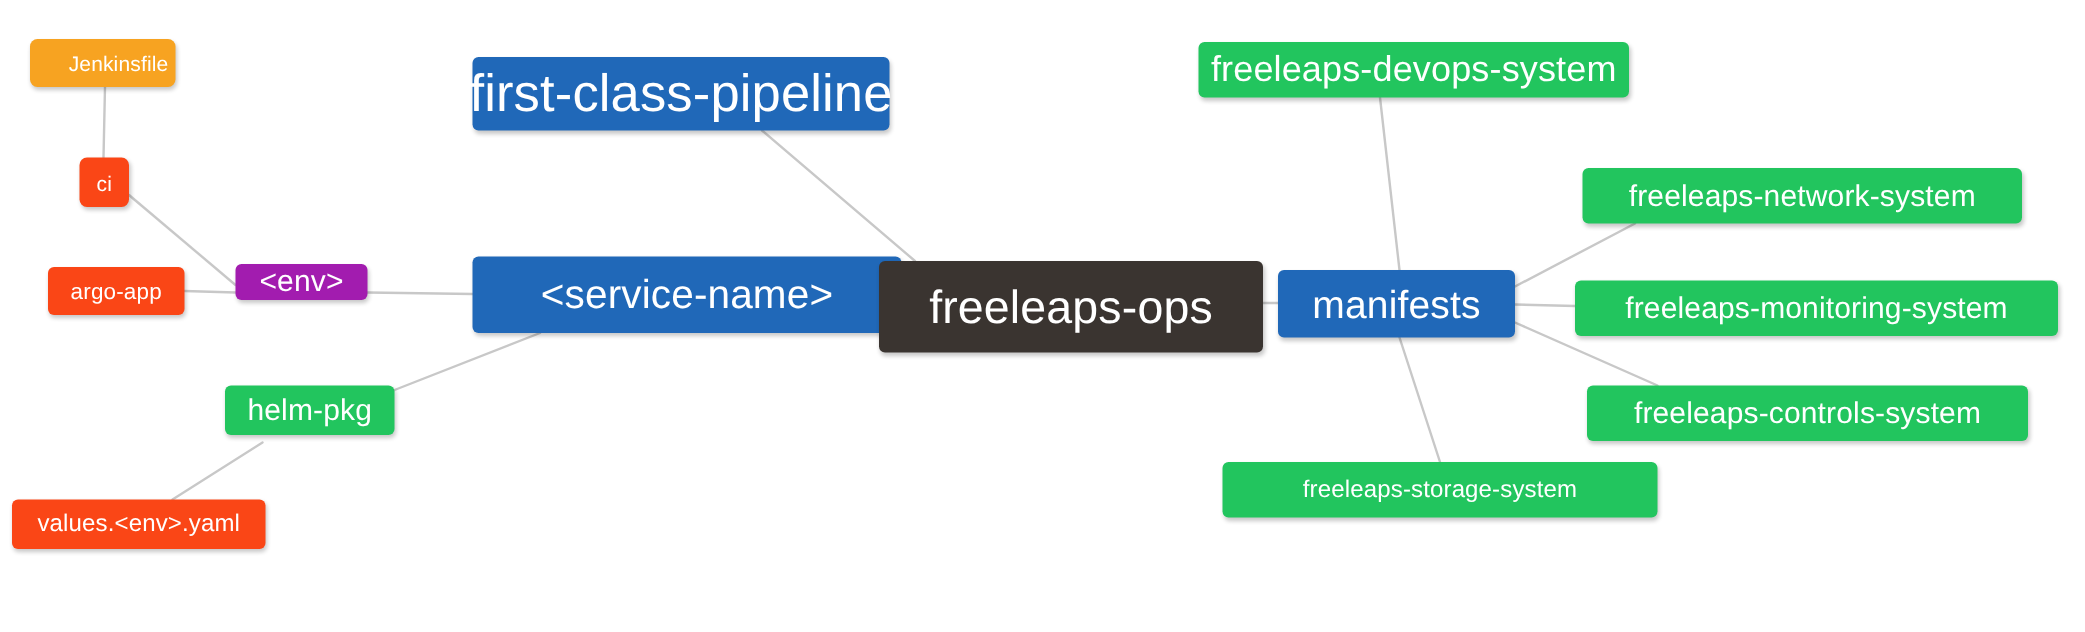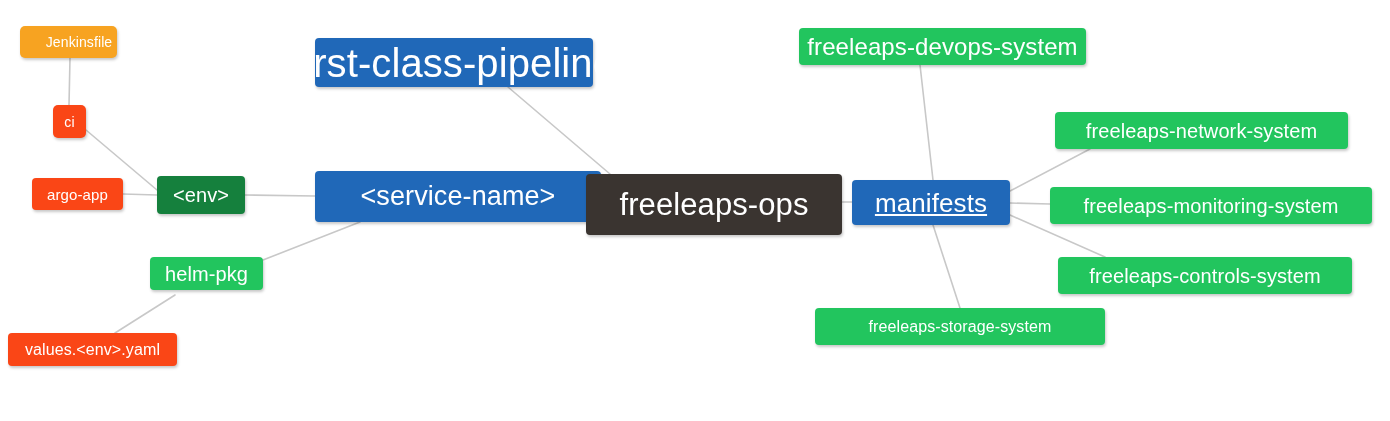--- a/index.html
+++ b/index.html
@@ -64,39 +64,39 @@
   <div id="node-layer">
       <div class="node" style="left: 20px; top: 26px; width: 97px; height: 32px; background: rgb(247, 163, 33); font-size: 14px; border-radius: 5px; padding-left: 21px;">
         <span>Jenkinsfile</span>
       </div>
       <div class="node" style="left: 53px; top: 105px; width: 33px; height: 33px; background: rgb(250, 70, 22); font-size: 14px; border-radius: 5px;">
         <span>ci</span>
       </div>
       <div class="node" style="left: 32px; top: 178px; width: 91px; height: 32px; background: rgb(250, 70, 22); font-size: 15px; border-radius: 4px; align-items: center;">
         <span>argo-app</span>
       </div>
-      <div class="node" style="left: 157px; top: 176px; width: 88px; height: 38px; background: #15803d; font-size: 20px; border-radius: 4px;">
+      <div class="node" style="left: 157px; top: 176px; width: 88px; height: 24px; background: #a21caf; font-size: 20px; border-radius: 4px;">
         <span>&lt;env&gt;</span>
       </div>
       <div class="node" style="left: 150px; top: 257px; width: 113px; height: 33px; background: rgb(34, 197, 94); font-size: 20px; border-radius: 4px;">
         <span>helm-pkg</span>
       </div>
       <div class="node" style="left: 8px; top: 333px; width: 169px; height: 33px; background: rgb(250, 70, 22); font-size: 16px; border-radius: 4px;">
         <span>values.&lt;env&gt;.yaml</span>
       </div>
-      <div class="node" style="left: 315px; top: 38px; width: 278px; height: 49px; background: rgb(32, 104, 184); font-size: 40px; border-radius: 4px;">
+      <div class="node" style="left: 315px; top: 38px; width: 278px; height: 49px; background: rgb(32, 104, 184); font-size: 35px; border-radius: 4px;">
         <span>first-class-pipeline</span>
       </div>
       <div class="node" style="left: 315px; top: 171px; width: 286px; height: 51px; background: rgb(32, 104, 184); font-size: 27px; border-radius: 4px;">
         <span>&lt;service-name&gt;</span>
       </div>
       <div class="node" style="left: 586px; top: 174px; width: 256px; height: 61px; background: rgb(58, 52, 48); font-size: 31px; border-radius: 4px;">
         <span>freeleaps-ops</span>
       </div>
-      <div class="node" style="left: 852px; top: 180px; width: 158px; height: 45px; background: rgb(32, 104, 184); font-size: 26px; border-radius: 4px; text-decoration: underline;">
+      <div class="node" style="left: 852px; top: 180px; width: 158px; height: 45px; background: rgb(32, 104, 184); font-size: 26px; border-radius: 4px;">
         <span>manifests</span>
       </div>
       <div class="node" style="left: 799px; top: 28px; width: 287px; height: 37px; background: rgb(34, 197, 94); font-size: 24px; border-radius: 4px;">
         <span>freeleaps-devops-system</span>
       </div>
       <div class="node" style="left: 1055px; top: 112px; width: 293px; height: 37px; background: rgb(34, 197, 94); font-size: 20px; border-radius: 4px; align-items: center;">
         <span>freeleaps-network-system</span>
       </div>
       <div class="node" style="left: 1050px; top: 187px; width: 322px; height: 37px; background: rgb(34, 197, 94); font-size: 20px; border-radius: 4px;">
         <span>freeleaps-monitoring-system</span>

